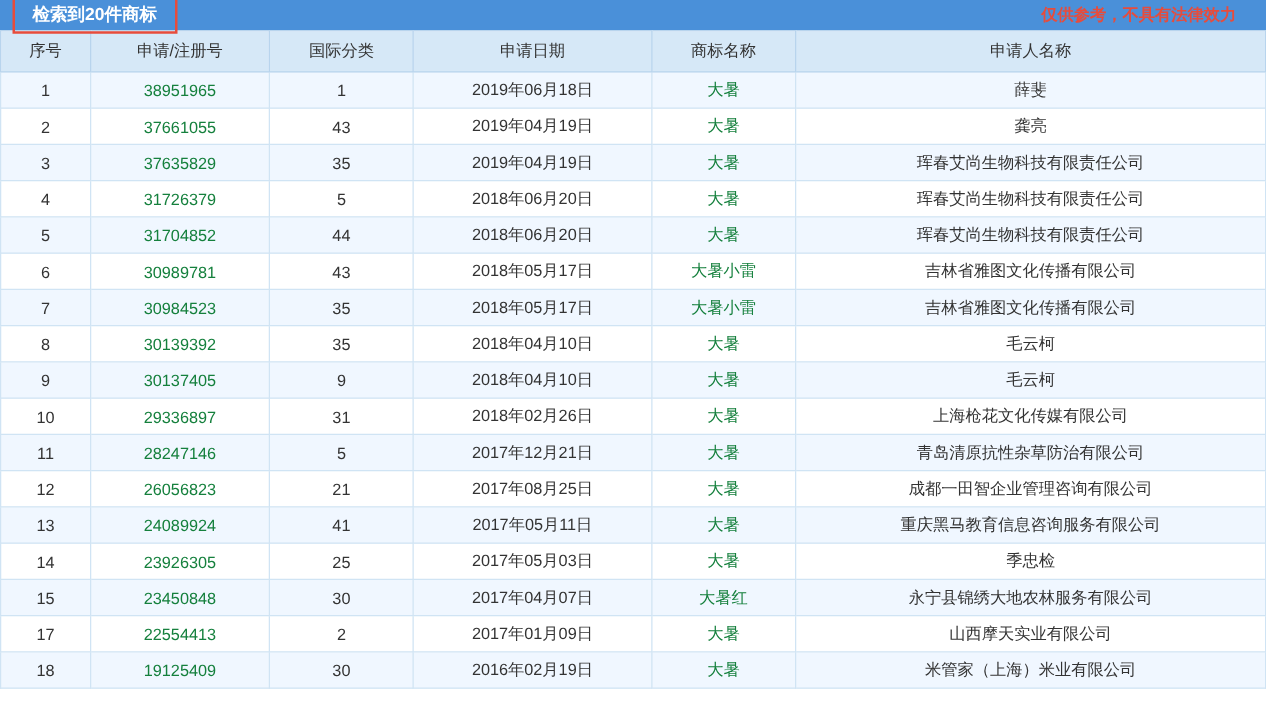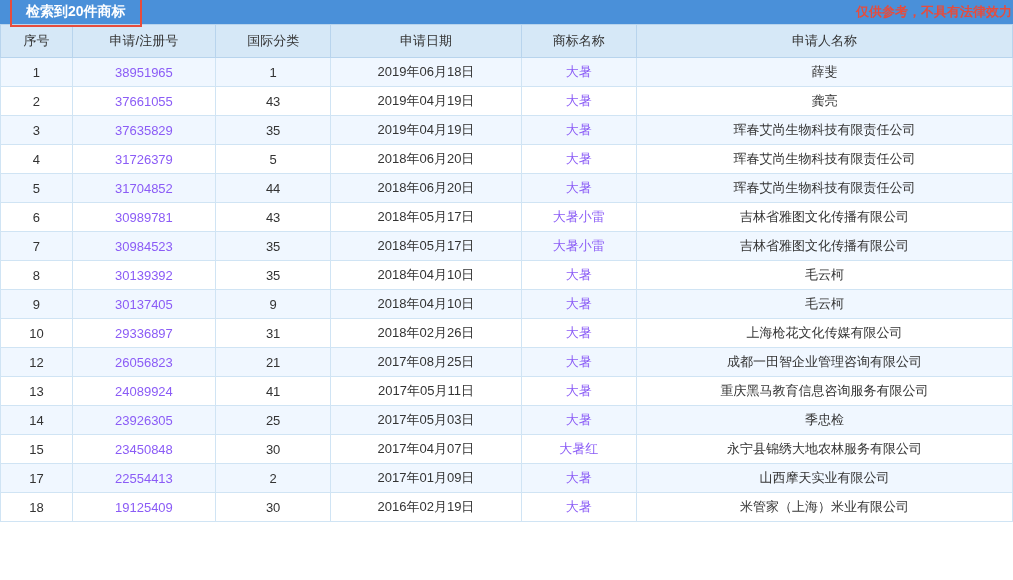--- a/index.html
+++ b/index.html
@@ -26,21 +26,21 @@
     .search-result-box {
       border: 2px solid #e74c3c;
       padding: 4px 14px;
       color: #fff;
       font-size: 14px;
       font-weight: bold;
       background: transparent;
     }
     .disclaimer {
       position: absolute;
-      right: 1px;
+      right: 24px;
       top: 50%;
       transform: translateY(-50%);
       color: #e74c3c;
       font-size: 13px;
       font-weight: bold;
     }
     table {
       width: 100%;
       border-collapse: collapse;
     }
@@ -66,21 +66,21 @@
       padding: 5px 8px;
       text-align: center;
       border: 1px solid #d0e4f4;
       font-size: 13px;
       color: #333;
     }
     tbody td.seq {
       color: #333;
     }
     tbody td a {
-      color: #8b5cf6;
+      color: #15803d;
       text-decoration: none;
     }
     tbody td.applicant {
       text-align: center;
     }
   </style>
 </head>
 <body>
 
 <div class="container">
@@ -174,20 +174,28 @@
         </tr>
         <tr>
           <td class="seq">10</td>
           <td><a href="#">29336897</a></td>
           <td>31</td>
           <td>2018年02月26日</td>
           <td><a href="#">大暑</a></td>
           <td class="applicant">上海枪花文化传媒有限公司</td>
         </tr>
         <tr>
+          <td class="seq">11</td>
+          <td><a href="#">28247146</a></td>
+          <td>5</td>
+          <td>2017年12月21日</td>
+          <td><a href="#">大暑</a></td>
+          <td class="applicant">青岛清原抗性杂草防治有限公司</td>
+        </tr>
+        <tr>
           <td class="seq">12</td>
           <td><a href="#">26056823</a></td>
           <td>21</td>
           <td>2017年08月25日</td>
           <td><a href="#">大暑</a></td>
           <td class="applicant">成都一田智企业管理咨询有限公司</td>
         </tr>
         <tr>
           <td class="seq">13</td>
           <td><a href="#">24089924</a></td>

